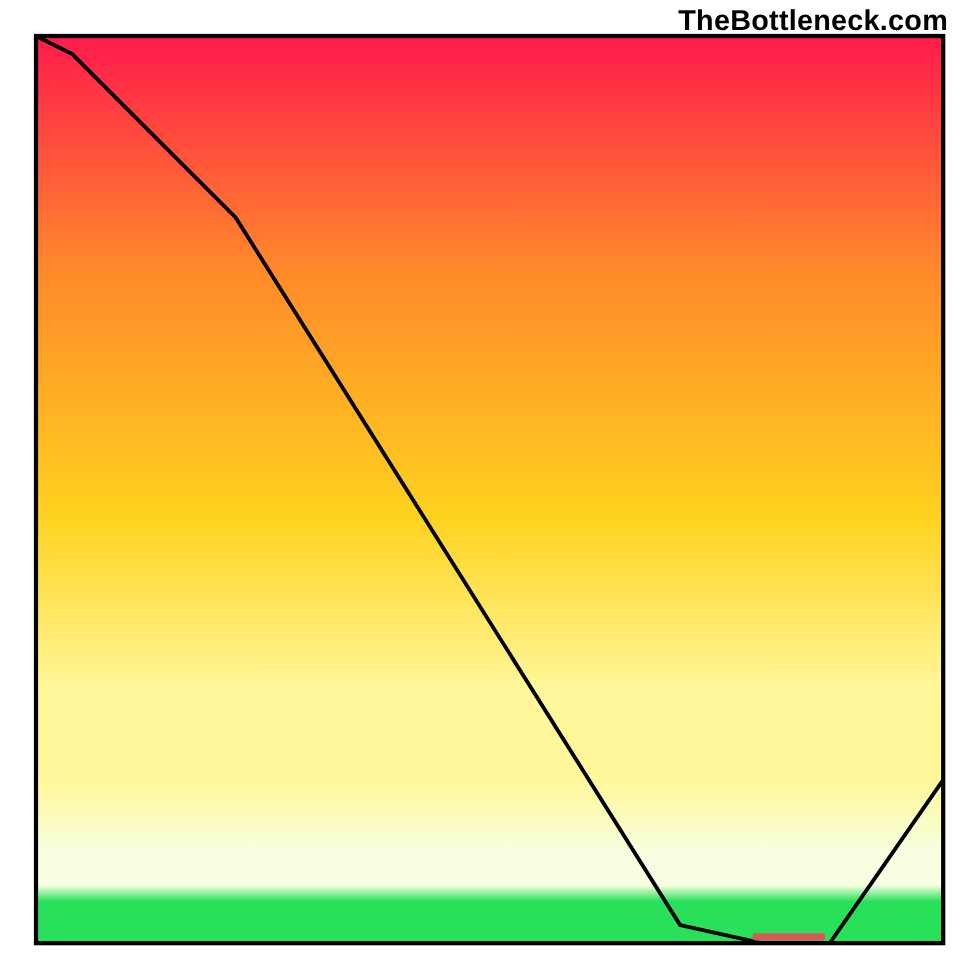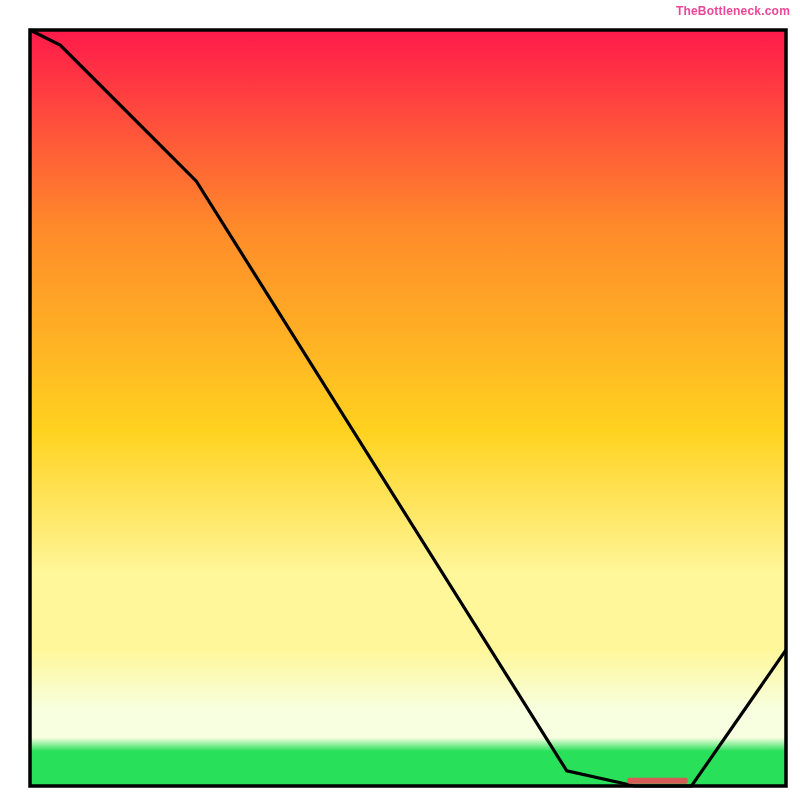--- a/index.html
+++ b/index.html
@@ -13,23 +13,23 @@
   .wrap {
     position: relative;
     width: 800px;
     height: 800px;
   }
   .attribution {
     position: absolute;
     top: 4px;
     right: 10px;
     font-family: Arial, Helvetica, sans-serif;
-    font-size: 12px;
+    font-size: 24px;
     font-weight: bold;
-    color: #ec4899;
+    color: #000000;
     letter-spacing: 0.2px;
     z-index: 10;
   }
   svg.plot {
     position: absolute;
     left: 0;
     top: 0;
     width: 800px;
     height: 800px;
   }

